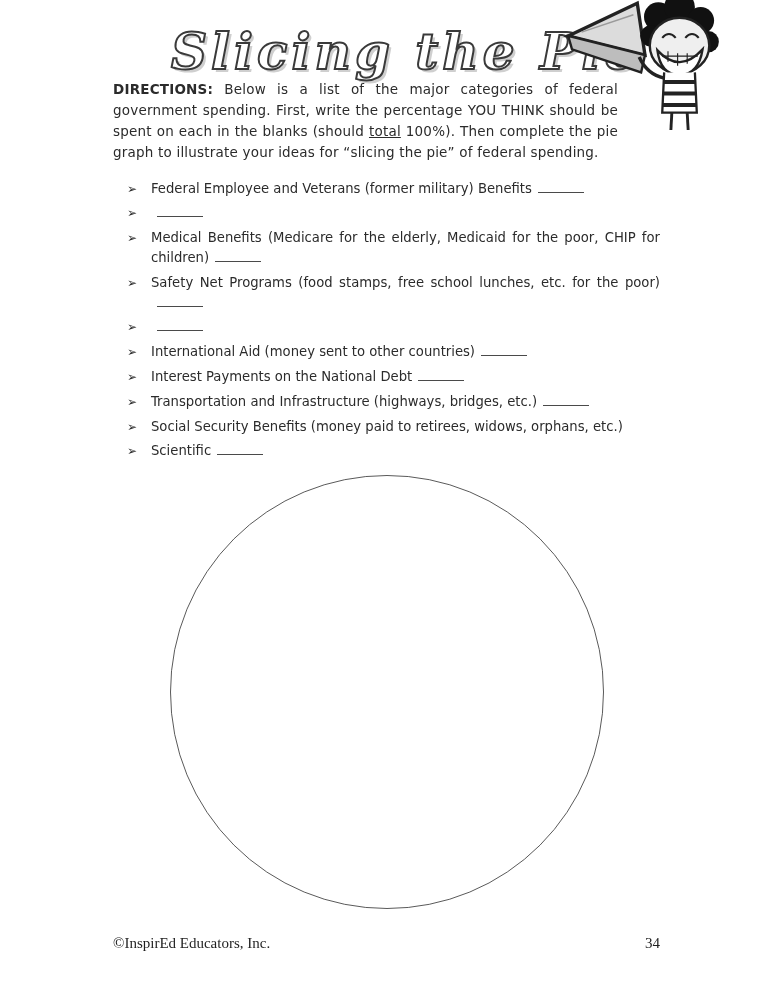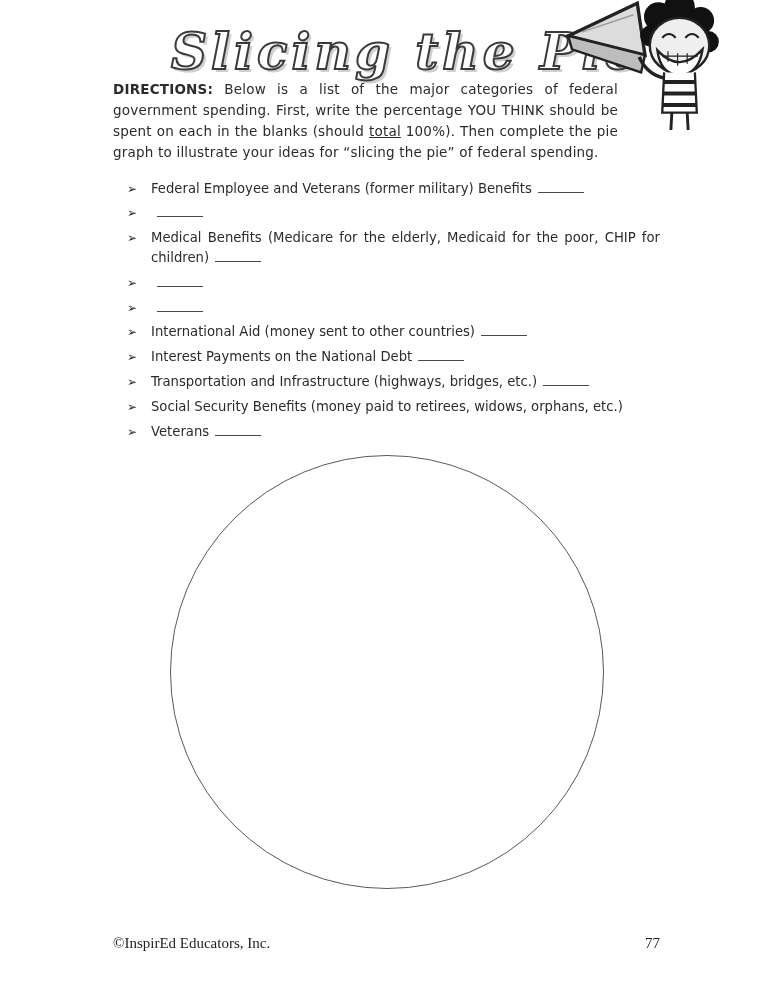--- a/index.html
+++ b/index.html
@@ -155,29 +155,29 @@
       </svg>
     </div>
   </div>
 
   <p class="directions"><span class="lead">DIRECTIONS:</span><span> Below is a list of the major categories of federal government spending. First, write the percentage YOU THINK should be spent on each in the blanks (should </span><span class="underline">total</span><span> 100%). Then complete the pie graph to illustrate your ideas for “slicing the pie” of federal spending.</span></p>
 
   <ul class="categories" id="category-list">
       <li><span class="bullet">➢</span><span class="cat-label">Federal Employee and Veterans (former military) Benefits</span><span class="blank"></span></li>
       <li><span class="bullet">➢</span><span class="blank"></span></li>
       <li><span class="bullet">➢</span><span class="cat-label">Medical Benefits (Medicare for the elderly, Medicaid for the poor, CHIP for children)</span><span class="blank"></span></li>
-      <li><span class="bullet">➢</span><span class="blank"></span></li>
+      <li><span class="bullet">➢</span><span class="cat-label">Safety Net Programs (food stamps, free school lunches, etc. for the poor)</span><span class="blank"></span></li>
       <li><span class="bullet">➢</span><span class="blank"></span></li>
       <li><span class="bullet">➢</span><span class="cat-label">International Aid (money sent to other countries)</span><span class="blank"></span></li>
       <li><span class="bullet">➢</span><span class="cat-label">Interest Payments on the National Debt</span><span class="blank"></span></li>
       <li><span class="bullet">➢</span><span class="cat-label">Transportation and Infrastructure (highways, bridges, etc.)</span><span class="blank"></span></li>
       <li><span class="bullet">➢</span><span class="cat-label">Social Security Benefits (money paid to retirees, widows, orphans, etc.)</span></li>
-      <li><span class="bullet">➢</span><span class="cat-label">Veterans</span><span class="blank"></span></li>
+      <li><span class="bullet">➢</span><span class="cat-label">Scientific</span><span class="blank"></span></li>
     </ul>
 
   <div class="pie-circle"></div>
 
   <div class="footer">
     <span>©InspirEd Educators, Inc.</span>
-    <span>77</span>
+    <span>34</span>
   </div>
 
 </div>
 
 </body></html>

